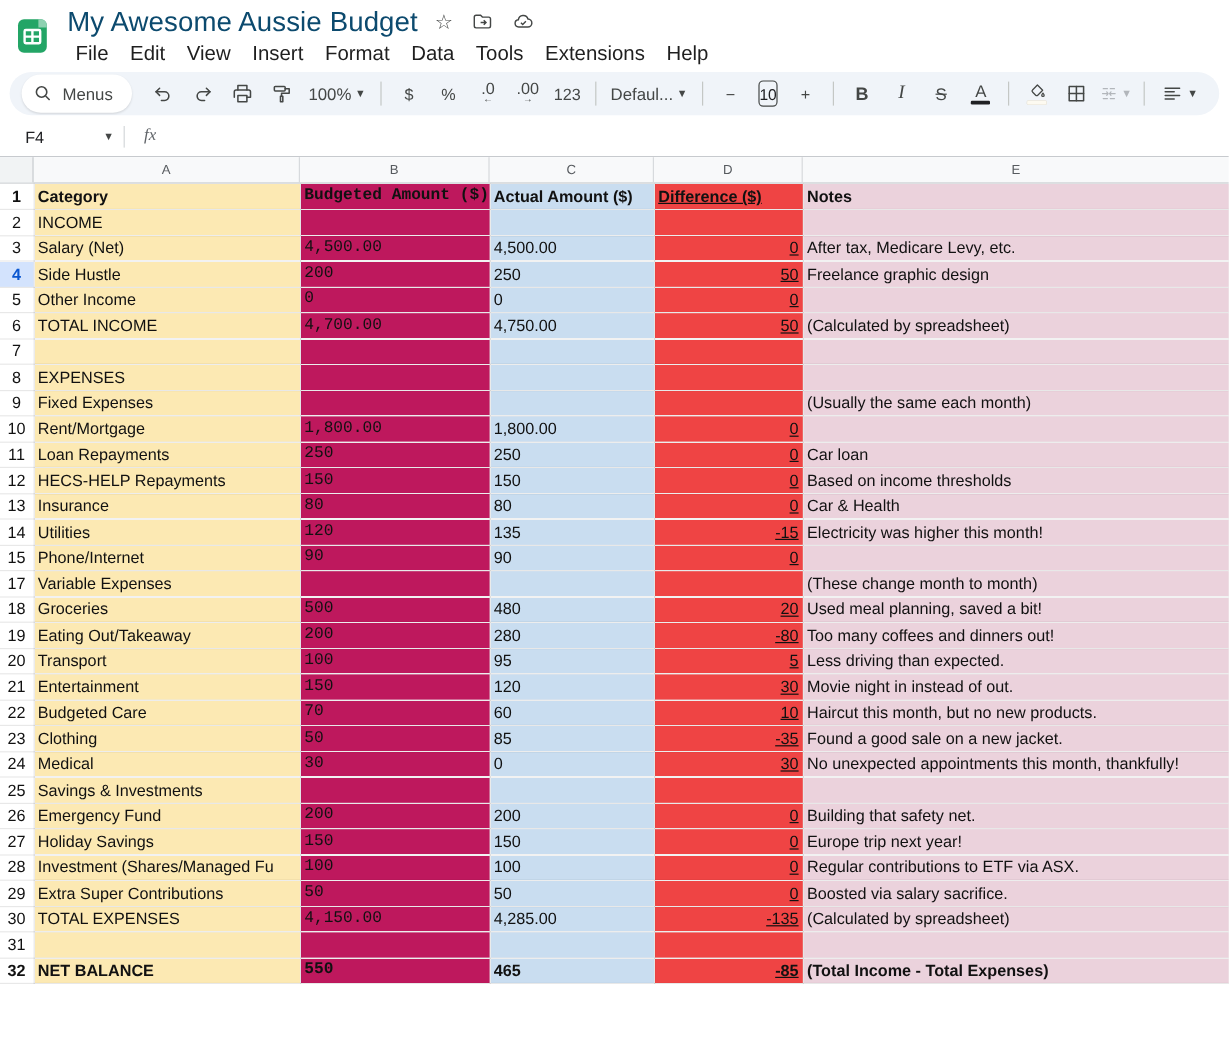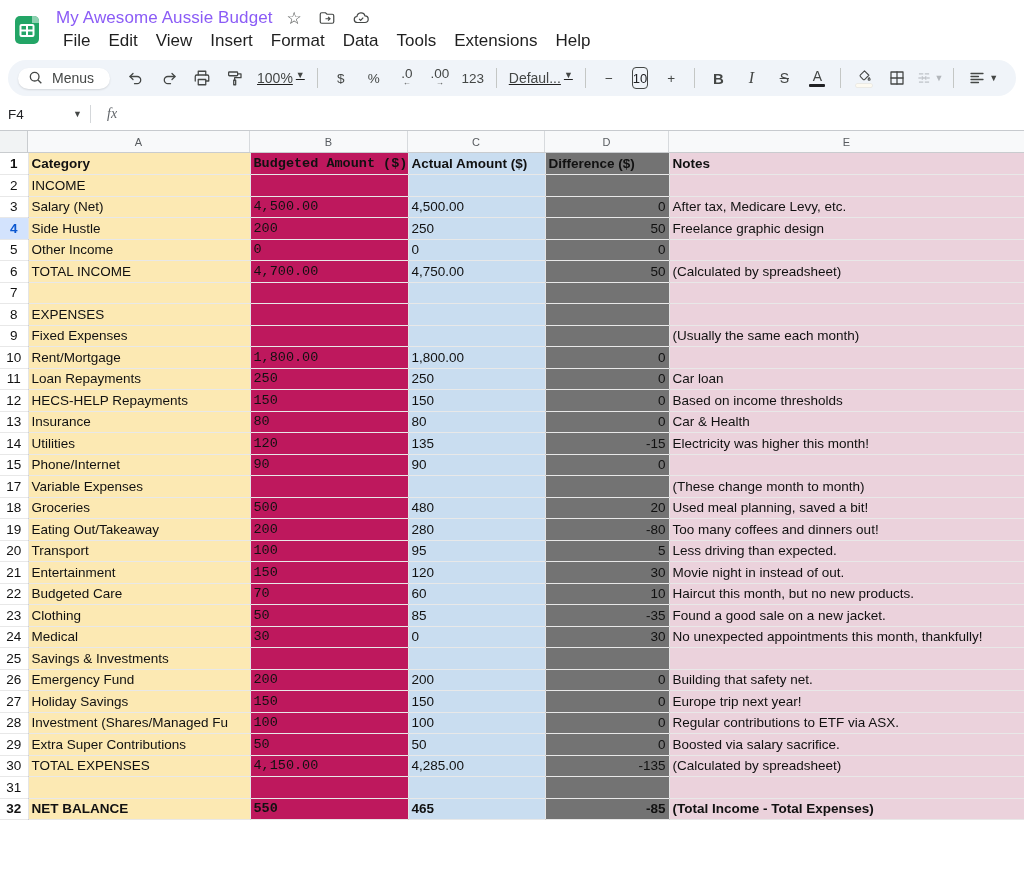--- a/index.html
+++ b/index.html
@@ -4,61 +4,61 @@
 <style>
   * { margin:0; padding:0; box-sizing:border-box; }
   html,body { width:1024px; height:876px; overflow:hidden; background:#fff;
     font-family:"Liberation Sans", sans-serif; color:#1f1f1f; }
 
   
   .titlebar { height:60px; background:#fff; display:flex; align-items:center; padding:0 0 0 8px; }
   .logo { width:30px; height:30px; margin:0 14px 0 4px; flex:0 0 auto; }
   .tb-right { display:flex; flex-direction:column; gap:2px; }
   .tb-toprow { display:flex; align-items:center; gap:14px; }
-  .doc-title { font-size:17px; font-weight:500; color:#8b5cf6; letter-spacing:.1px; }
+  .doc-title { font-size:23px; font-weight:500; color:#0c4a6e; letter-spacing:.1px; }
   .tb-icons { display:flex; align-items:center; gap:16px; color:#444746; }
   .tb-icons svg { width:18px; height:18px; stroke:#444746; fill:none; stroke-width:1.6; }
   .star-glyph { font-size:17px; line-height:1; color:#444746; }
   .menurow { display:flex; gap:4px; }
   .menu-item { font-size:17px; color:#1f1f1f; padding:1px 7px; border-radius:4px; cursor:default; }
 
   
   .toolbar-wrap { height:38px; padding:0 8px 4px 8px; background:#fff; }
   .toolbar { height:36px; background:#f0f4f9; border-radius:20px; display:flex; align-items:center;
     padding:0 10px; gap:7px; overflow:hidden; white-space:nowrap; }
-  .menus-pill { background:#fff; border-radius:16px; height:21px; display:flex; align-items:center;
+  .menus-pill { background:#fff; border-radius:16px; height:32px; display:flex; align-items:center;
     gap:8px; padding:0 16px 0 10px; box-shadow:0 1px 2px rgba(0,0,0,.12); margin-right:6px; }
   .menus-pill span { font-size:14px; color:#444746; }
   .ticon { width:26px; height:26px; display:flex; align-items:center; justify-content:center;
     border-radius:4px; flex:0 0 auto; color:#444746; }
   .ticon svg { width:18px; height:18px; stroke:#444746; fill:none; stroke-width:1.7;
     stroke-linecap:round; stroke-linejoin:round; }
   .tdivider { width:1px; height:20px; background:#c4c7c5; margin:0 3px; flex:0 0 auto; }
   .ttext { font-size:14px; color:#444746; }
   .caret { font-size:9px; color:#444746; margin-left:3px; }
-  .zoom-box, .font-box { display:flex; align-items:flex-start; padding:0 2px;text-decoration:underline; }
+  .zoom-box, .font-box { display:flex; align-items:center; padding:0 2px; }
   .fmt-glyph { font-size:13.5px; color:#444746; font-weight:400; }
   .dec-wrap { display:flex; flex-direction:column; align-items:center; line-height:.8; }
   .dec-arrow { font-size:8px; color:#444746; }
   .size-box { width:28px; height:22px; border:1.5px solid #444746; border-radius:4px;
     display:flex; align-items:center; justify-content:center; font-size:13px; color:#202124; margin:0 3px; }
   .bold-glyph { font-weight:700; font-size:15px; }
   .italic-glyph { font-style:italic; font-family:"Liberation Serif", serif; font-size:16px; }
   .strike-glyph { text-decoration:line-through; font-size:14px; }
   .color-stack { display:flex; flex-direction:column; align-items:center; }
   .color-stack .letter { font-size:14px; line-height:15px; color:#444746; }
   .ubar { width:16px; height:3.5px; border-radius:1px; }
   .ubar.black { background:#202124; }
   .ubar.light { background:#fdfaf1; box-shadow:0 0 0 .5px #e4e0d4; }
   .gray-icon svg { stroke:#b2b6bb; }
   .gray-caret { color:#b2b6bb; }
 
   
   .formulabar { height:33px; background:#fff; border-bottom:1px solid #c7cace;
-    display:flex; align-items:center; padding:0 2px; }
+    display:flex; align-items:center; padding:0 15px; }
   .namebox { width:86px; display:flex; align-items:center; justify-content:space-between; padding:0 6px; }
   .namebox .ref { font-size:13.5px; color:#202124; }
   .fx-div { width:1px; height:18px; background:#d4d7da; margin:0 8px 0 2px; }
   .fx { font-style:italic; font-family:"Liberation Serif", serif; font-size:14px; color:#5f6368; padding:0 8px; }
 
   
   .sheet { position:relative; background:#fff; }
   .colheaders { display:flex; height:22px; background:#f8f9fa; border-bottom:1px solid #c9cccf; }
   .corner { width:28px; height:100%; background:#f1f3f4; border-right:1px solid #c9cccf; flex:0 0 auto; }
   .colh { border-right:1px solid #d7dadd; display:flex; align-items:center; justify-content:center;
@@ -67,21 +67,21 @@
 
   table.grid { border-collapse:collapse; table-layout:fixed; width:1024px; }
   table.grid td { height:21.5px; border-bottom:1px solid rgba(0,0,0,.09); border-right:1px solid rgba(0,0,0,.10);
     font-size:13.5px; color:#111; white-space:nowrap; overflow:hidden; padding:0 3px; }
   td.rownum { background:#fff; border-right:1px solid #c9cccf; border-bottom:1px solid #e1e3e5;
     font-size:10px; color:#5f6368; text-align:center; padding:0; }
   td.rownum.selected { background:#d3e3fd; color:#0b57d0; font-weight:700; }
   td.col-a { background:#fce9b3; }
   td.col-b { background:#be185d;font-family:Liberation Mono, monospace; }
   td.col-c { background:#c9ddf0; }
-  td.col-d { background:#737373; text-align:right; padding-right:5px; }
+  td.col-d { background:#ef4444; text-align:right; padding-right:5px;text-decoration:underline; }
   td.col-e { background:#ebd2dc; border-right:none; }
   tr.hdr td { font-weight:700; }
   tr.hdr td.col-d { text-align:left; padding-left:3px; }
   tr.boldrow td { font-weight:700; }
 </style>
 </head>
 <body>
 
 <div class="titlebar">
   <svg class="logo" viewBox="0 0 30 30">

